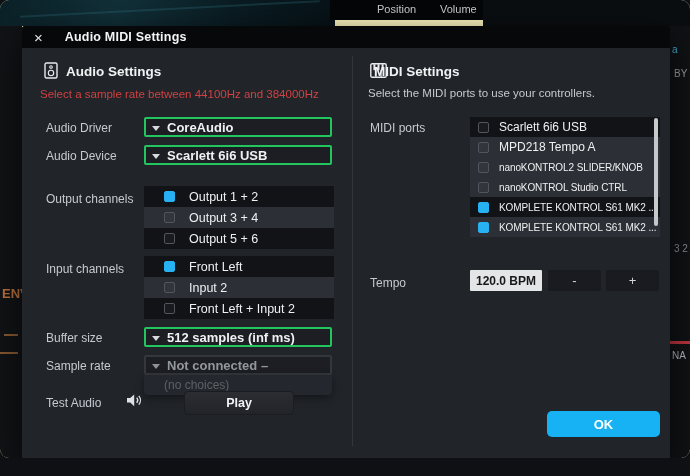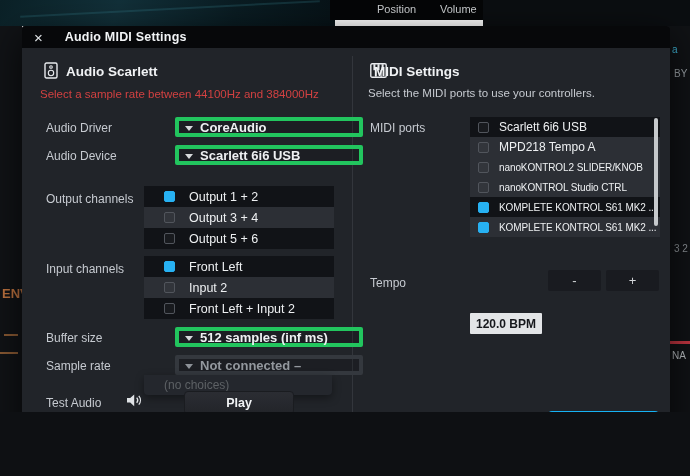--- a/index.html
+++ b/index.html
@@ -1,17 +1,17 @@
 <!DOCTYPE html>
 <html><head>
 <meta charset="utf-8">
 <style>
   html,body{margin:0;padding:0;background:#0e1013;}
   *{box-sizing:border-box;font-family:"Liberation Sans","DejaVu Sans",sans-serif;}
-  .stage{position:relative;width:690px;height:412px;background:#ffffff;overflow:hidden;}
+  .stage{position:relative;width:690px;height:458px;background:#fef9c3;overflow:hidden;border-radius:9px;}
 
   
   .bg-teal{position:absolute;left:0;top:0;width:335px;height:26px;
     background:linear-gradient(105deg,#0b2127 0%,#123039 35%,#0a1c22 70%,#071217 100%);}
   .bg-teal .streak{position:absolute;left:20px;top:8px;width:300px;height:2px;
     background:rgba(70,170,190,0.18);transform:rotate(-3deg);}
   .bg-topbar{position:absolute;left:330px;top:0;width:153px;height:20px;background:#050607;}
   .bg-topbar span{position:absolute;top:3px;font-size:11px;color:#c9ccce;}
   .bg-top-right{position:absolute;left:483px;top:0;width:207px;height:26px;background:#0b0e11;}
   .edge{position:absolute;font-size:10px;color:#9aa0a5;}
@@ -29,22 +29,22 @@
     border-radius:3px 3px 0 0;display:flex;align-items:center;}
   .close{margin-left:12px;color:#e2e6e9;font-size:15px;line-height:15px;cursor:default;}
   .title{margin-left:22px;color:#f2f4f6;font-size:12.5px;font-weight:bold;letter-spacing:0.2px;}
 
   .hicon{position:absolute;}
   .heading{position:absolute;color:#f0f2f4;font-size:13.5px;font-weight:bold;}
   .warning{position:absolute;left:18px;top:62px;font-size:11.5px;color:#d24141;}
   .subtitle{position:absolute;left:346px;top:61px;font-size:11.5px;color:#c6cad0;}
   .flabel{position:absolute;font-size:12px;color:#c6cad0;}
 
-  .dd{position:absolute;left:122px;width:188px;height:20px;border:4px solid #22c55e;
-    border-radius:2px;background:rgba(0,0,0,0.14);display:flex;align-items:center;margin-left:31px;}
+  .dd{position:absolute;left:122px;width:188px;height:20px;border:2px solid #22c55e;
+    border-radius:2px;background:rgba(0,0,0,0.14);display:flex;align-items:center;}
   .dd .arr{margin:2px 7px 0 6px;width:0;height:0;border-left:4px solid transparent;
     border-right:4px solid transparent;border-top:5px solid #d7dadc;}
   .dd .val{color:#eef0f2;font-weight:bold;font-size:13px;white-space:nowrap;}
   .dd.muted{border-color:#34383e;}
   .dd.muted .arr{border-top-color:#8d9298;}
   .dd.muted .val{color:#93989e;}
   .panel{position:absolute;left:122px;top:349px;width:188px;height:20px;background:#24272d;
     border-radius:0 0 4px 4px;display:flex;align-items:center;box-shadow:0 3px 8px rgba(0,0,0,0.4);}
   .panel span{margin-left:20px;font-size:12px;color:#5d6165;}
 
@@ -62,21 +62,21 @@
 
   .divider{position:absolute;left:330px;top:30px;width:1px;height:390px;background:#33363c;}
 
   .playbtn{position:absolute;left:162px;top:365px;width:110px;height:24px;border-radius:4px;
     background:linear-gradient(#2b2d33,#222429);border:1px solid #1a1c20;color:#f0f2f4;
     font-size:12.5px;font-weight:bold;display:flex;align-items:center;justify-content:center;}
   .spk{position:absolute;left:104px;top:367px;}
 
   .bpmbox{position:absolute;left:448px;top:244px;width:72px;height:21px;background:#e3e5e7;
     color:#16181c;font-size:12px;font-weight:bold;display:flex;align-items:center;justify-content:center;
-    border-radius:1px;margin-top:43px;}
+    border-radius:1px;}
   .stepbtn{position:absolute;top:244px;width:53px;height:21px;background:#191b20;color:#d2d5d8;
     font-size:13px;display:flex;align-items:center;justify-content:center;border-radius:2px;}
   .okbtn{position:absolute;left:525px;top:385px;width:113px;height:26px;background:#16b2f4;
     border-radius:5px;color:#fdfeff;font-size:13px;font-weight:bold;display:flex;
     align-items:center;justify-content:center;}
 </style>
 </head>
 <body>
 
 <div class="stage">
@@ -118,21 +118,21 @@
     </div>
     <div class="divider"></div>
 
     <span class="hicon" style="left:22px;top:36px">
       <svg width="14" height="17" viewBox="0 0 14 17">
           <rect x="1" y="1" width="12" height="15" rx="1.5" fill="none" stroke="#e8eaed" stroke-width="1.4"></rect>
           <circle cx="7" cy="5" r="1.3" fill="none" stroke="#e8eaed" stroke-width="1.1"></circle>
           <circle cx="7" cy="11" r="2.7" fill="none" stroke="#e8eaed" stroke-width="1.1"></circle>
         </svg>
     </span>
-    <span class="heading" style="left:44px;top:38px">Audio Scarlett</span>
+    <span class="heading" style="left:44px;top:38px">Audio Settings</span>
     <span class="warning">Select a sample rate between 44100Hz and 384000Hz</span>
 
     <span class="flabel" style="left:24px;top:95px">Audio Driver</span>
     <div class="dd" style="top:91px">
       <span class="arr"></span>
       <span class="val">CoreAudio</span>
     </div>
 
     <span class="flabel" style="left:24px;top:123px">Audio Device</span>
     <div class="dd" style="top:119px">

